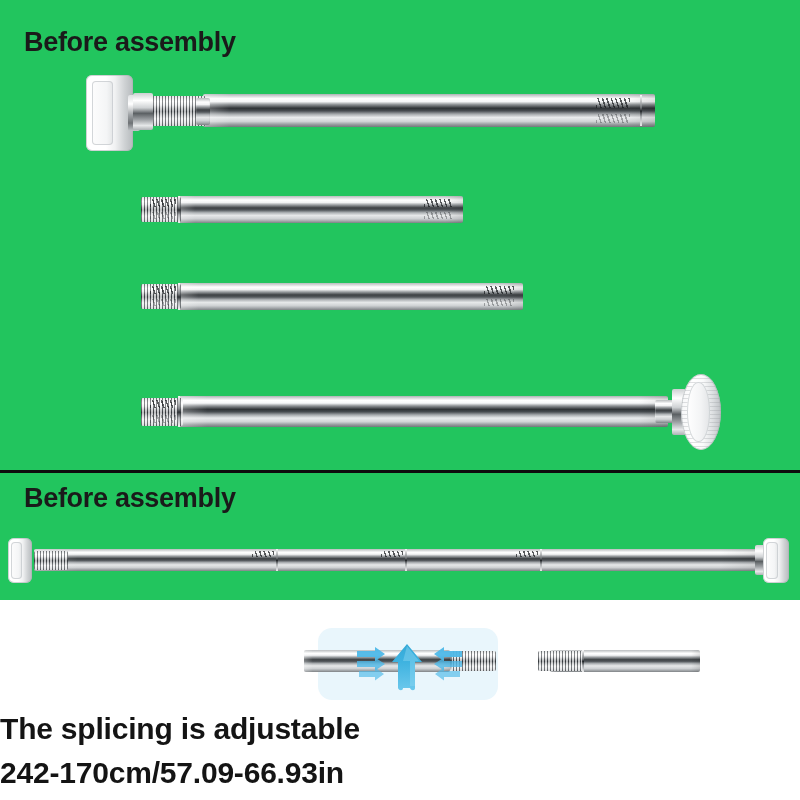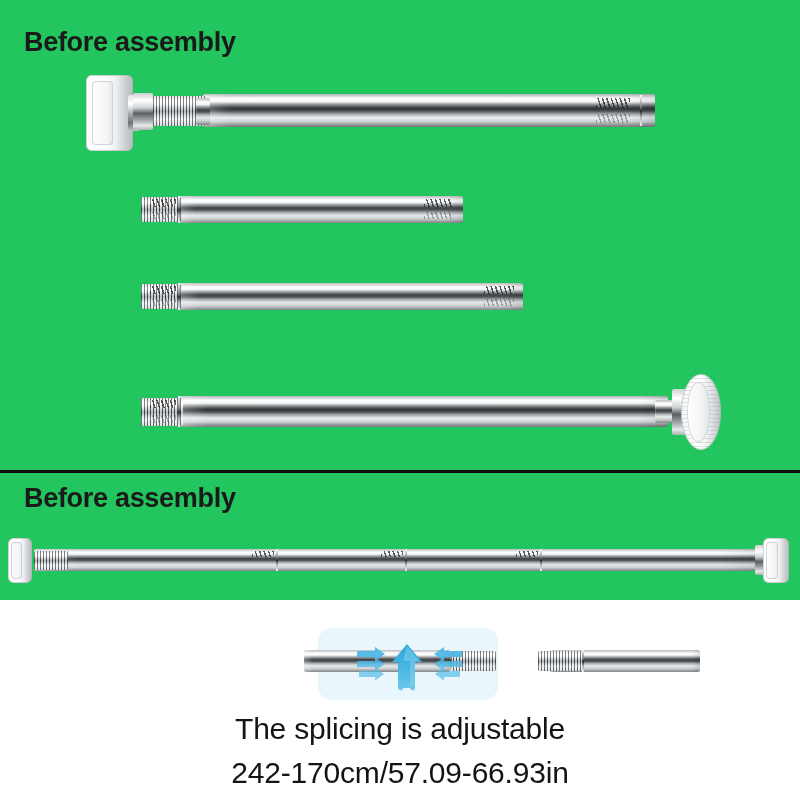--- a/index.html
+++ b/index.html
@@ -238,23 +238,22 @@
     height: 72px;
     overflow: visible;
   }
 
   .blue-arrow-group { position: absolute; }
 
   
   .caption {
     position: absolute;
     width: 800px;
-    text-align: center;
     font-family: "Liberation Sans", sans-serif;
-    font-weight: normal;
+    font-weight: bold;
     color: #141414;
     white-space: nowrap;
   }
   #caption-line1 { top: 712px; font-size: 30px; letter-spacing: -0.2px; }
   #caption-line2 { top: 756px; font-size: 30px; letter-spacing: -0.2px; }
 </style>
 </head>
 <body>
 
 <div id="stage">

